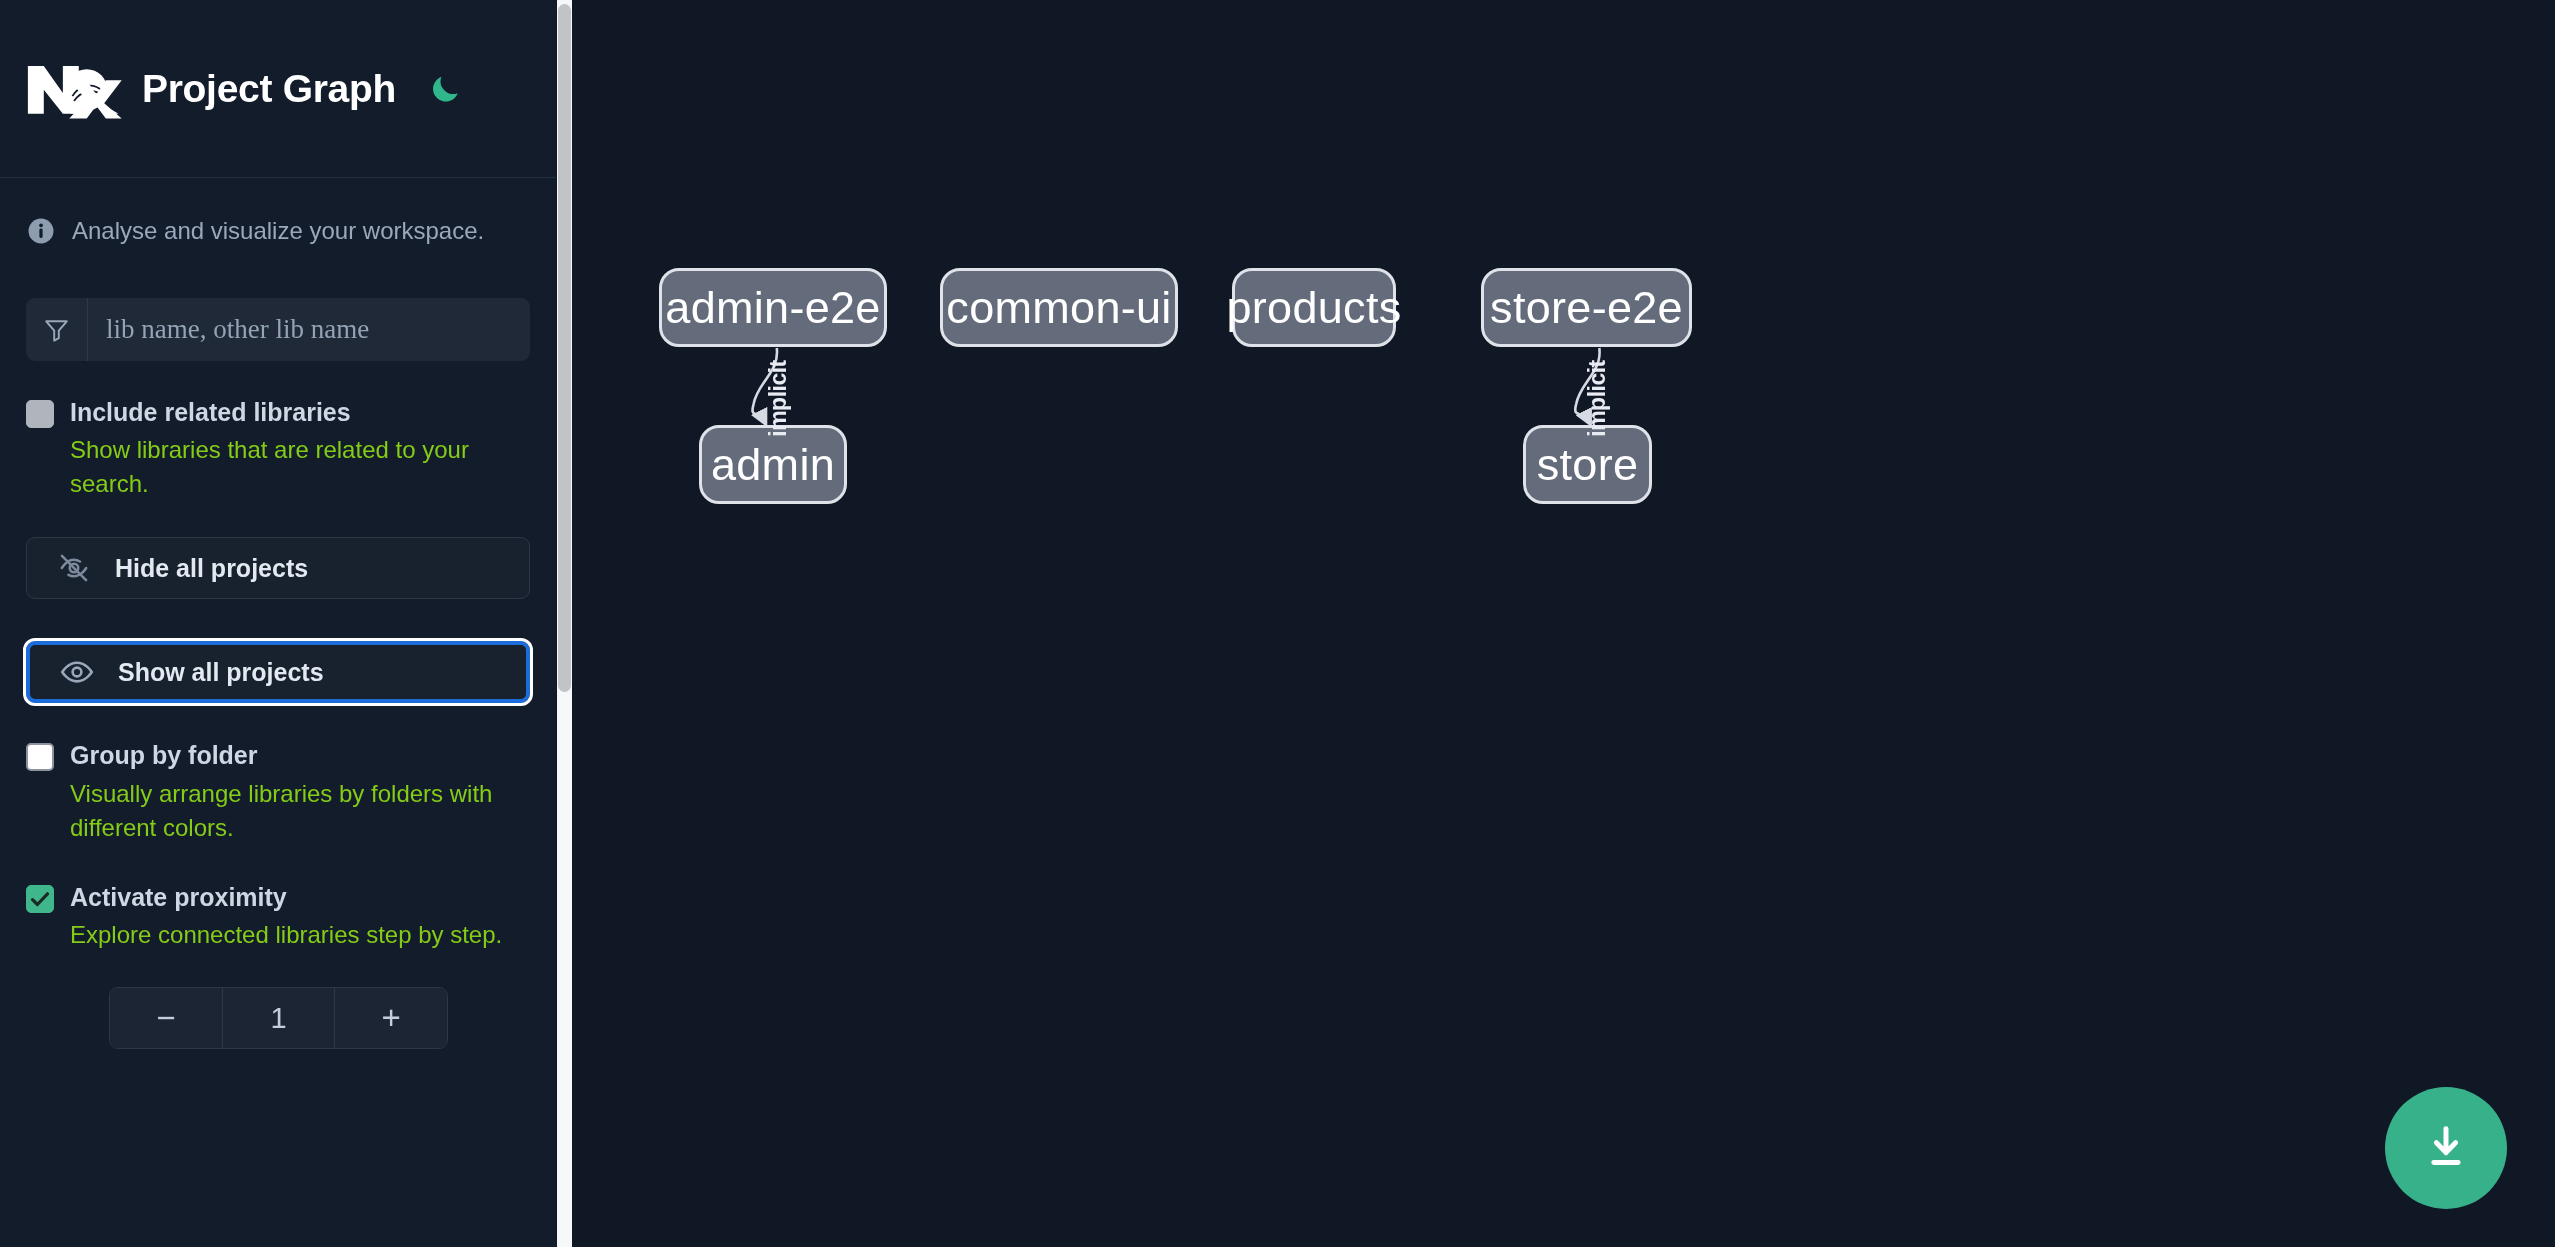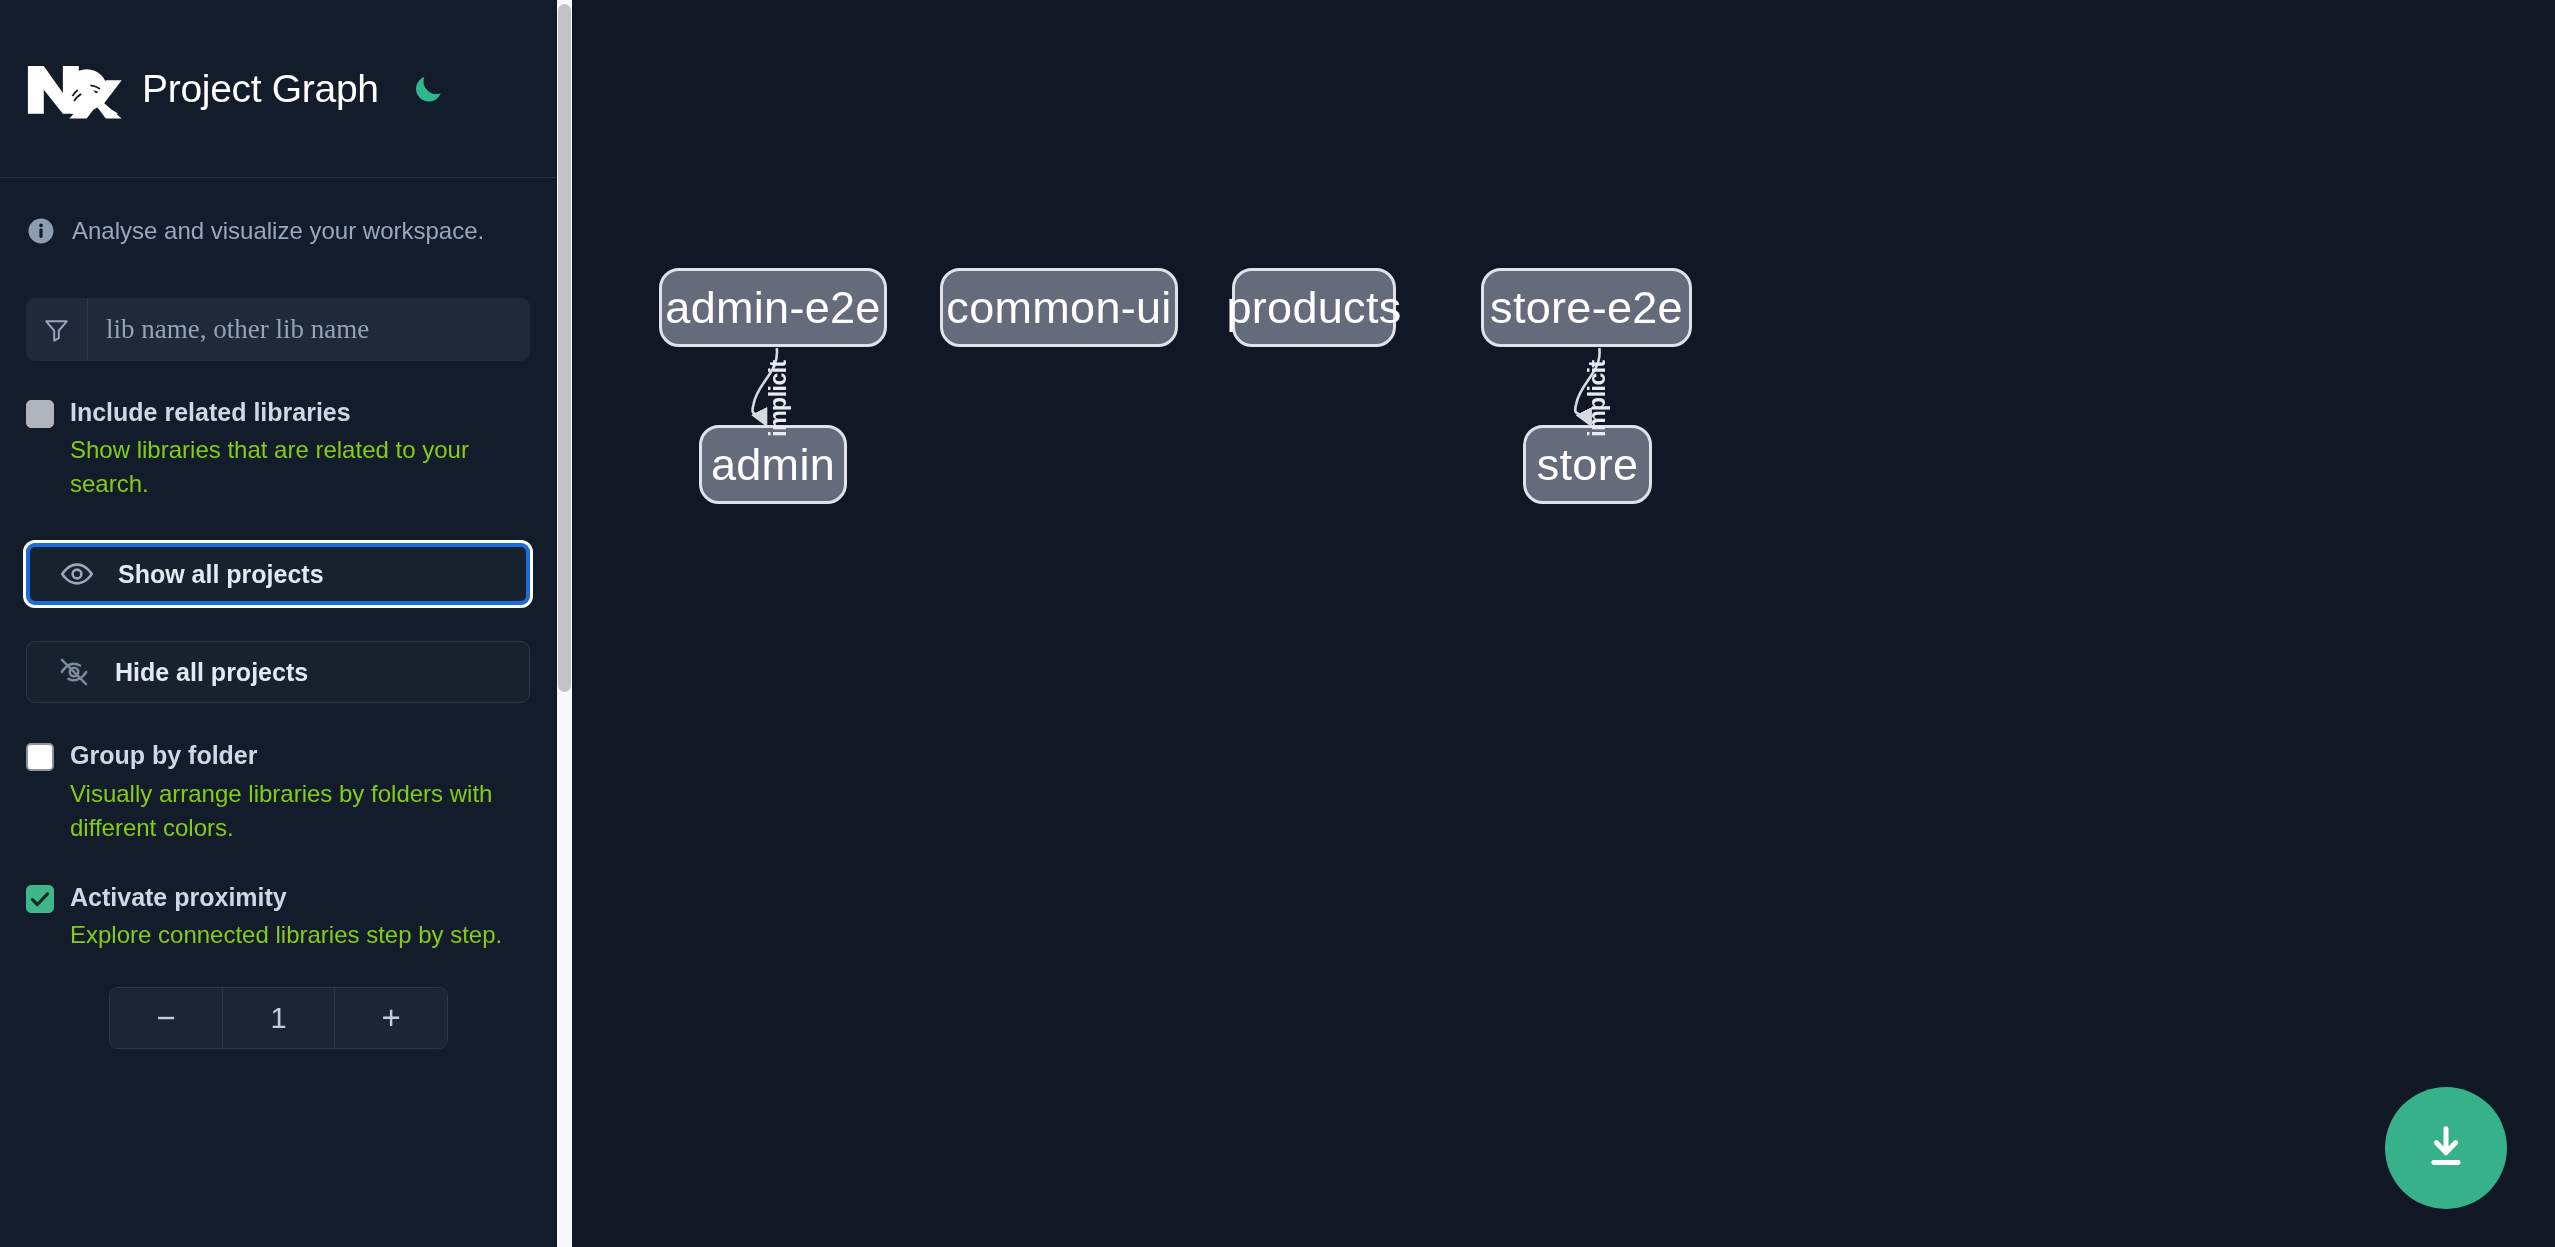--- a/index.html
+++ b/index.html
@@ -40,21 +40,21 @@
 
   .nx-logo {
     width: 96px;
     height: 62px;
     flex: 0 0 96px;
     margin-right: 20px;
   }
 
   .app-title {
     font-size: 39px;
-    font-weight: 400;
+    font-weight: 700;
     color: #ffffff;
     letter-spacing: -0.3px;
     white-space: nowrap;
   }
 
   .moon-icon {
     margin-left: 30px;
     width: 38px;
     height: 38px;
     flex: 0 0 38px;
@@ -352,39 +352,39 @@
     </div>
 
     <div class="check-row related">
       <div class="cbox grey"></div>
       <div class="check-body">
         <div class="check-title">Include related libraries</div>
         <div class="check-desc">Show libraries that are related to your search.</div>
       </div>
     </div>
 
-    <div class="btn btn-show">
-      <span class="btn-icon">
-        <svg viewBox="0 0 24 24" width="34" height="34" aria-hidden="true">
-          <path d="M1.6 12S5.4 5.4 12 5.4 22.4 12 22.4 12 18.6 18.6 12 18.6 1.6 12 1.6 12Z" fill="none" stroke="#9aa7ba" stroke-width="1.8"></path>
-          <circle cx="12" cy="12" r="3.1" fill="none" stroke="#9aa7ba" stroke-width="1.8"></circle>
-        </svg>
-      </span>
-      <span class="btn-label">Show all projects</span>
-    </div>
-
     <div class="btn btn-hide">
       <span class="btn-icon">
         <svg viewBox="0 0 24 24" width="34" height="34" aria-hidden="true">
           <path d="M3.4 12S6.8 6.2 12 6.2c1.6 0 3 .5 4.2 1.2M20.6 12s-3.4 5.8-8.6 5.8c-1.5 0-2.8-.4-3.9-1" fill="none" stroke="#7d8a9c" stroke-width="1.8" stroke-linecap="round"></path>
           <circle cx="12" cy="12" r="3" fill="none" stroke="#7d8a9c" stroke-width="1.8"></circle>
           <line x1="3.5" y1="3.5" x2="20.5" y2="20.5" stroke="#7d8a9c" stroke-width="1.8" stroke-linecap="round"></line>
         </svg>
       </span>
       <span class="btn-label">Hide all projects</span>
+    </div>
+
+    <div class="btn btn-show">
+      <span class="btn-icon">
+        <svg viewBox="0 0 24 24" width="34" height="34" aria-hidden="true">
+          <path d="M1.6 12S5.4 5.4 12 5.4 22.4 12 22.4 12 18.6 18.6 12 18.6 1.6 12 1.6 12Z" fill="none" stroke="#9aa7ba" stroke-width="1.8"></path>
+          <circle cx="12" cy="12" r="3.1" fill="none" stroke="#9aa7ba" stroke-width="1.8"></circle>
+        </svg>
+      </span>
+      <span class="btn-label">Show all projects</span>
     </div>
 
     <div class="check-row groupby">
       <div class="cbox white"></div>
       <div class="check-body">
         <div class="check-title">Group by folder</div>
         <div class="check-desc">Visually arrange libraries by folders with different colors.</div>
       </div>
     </div>
 

